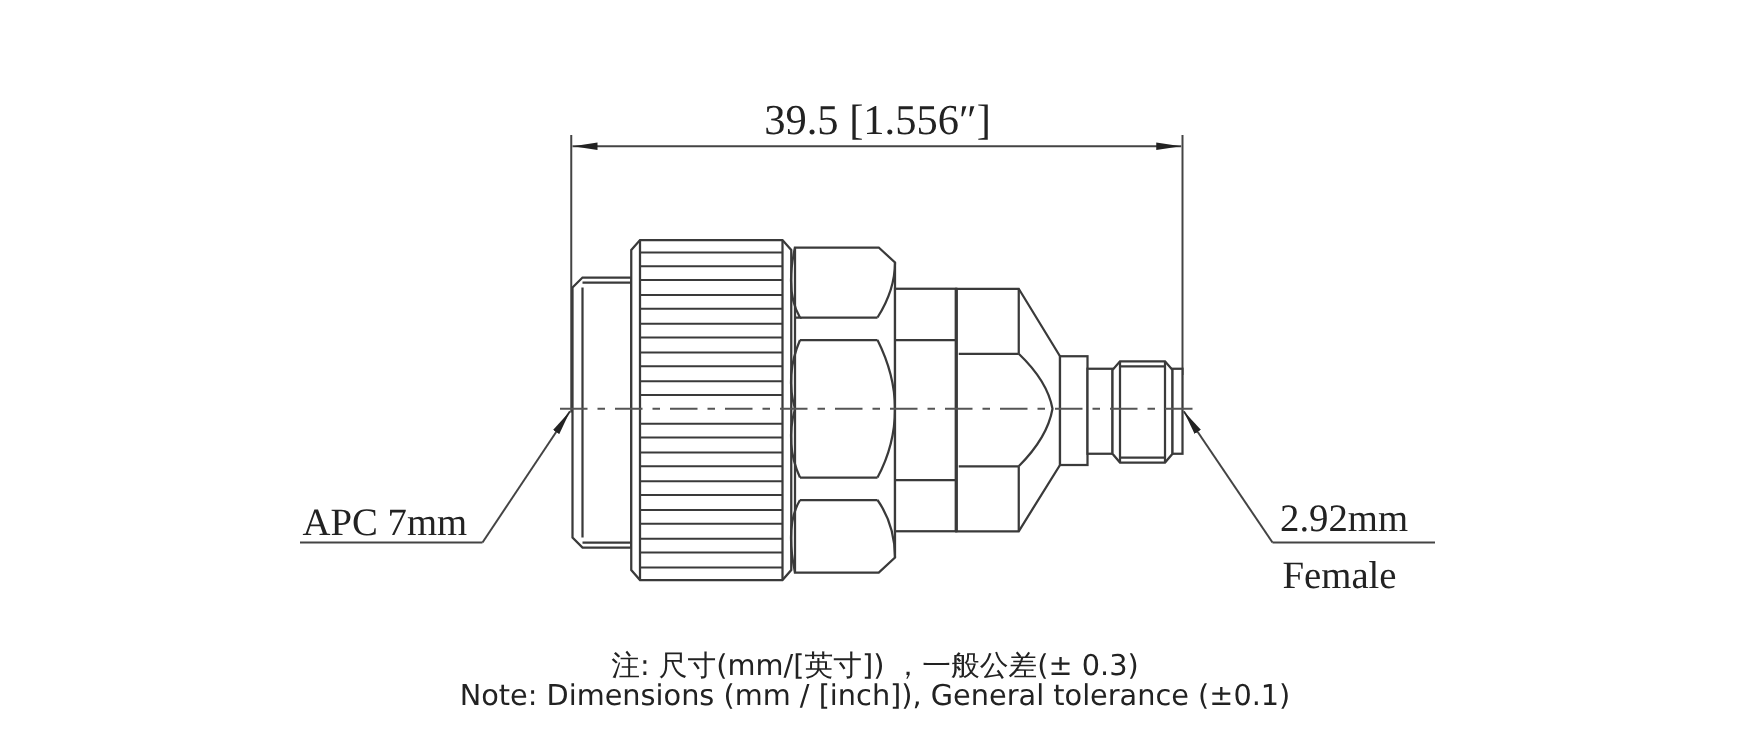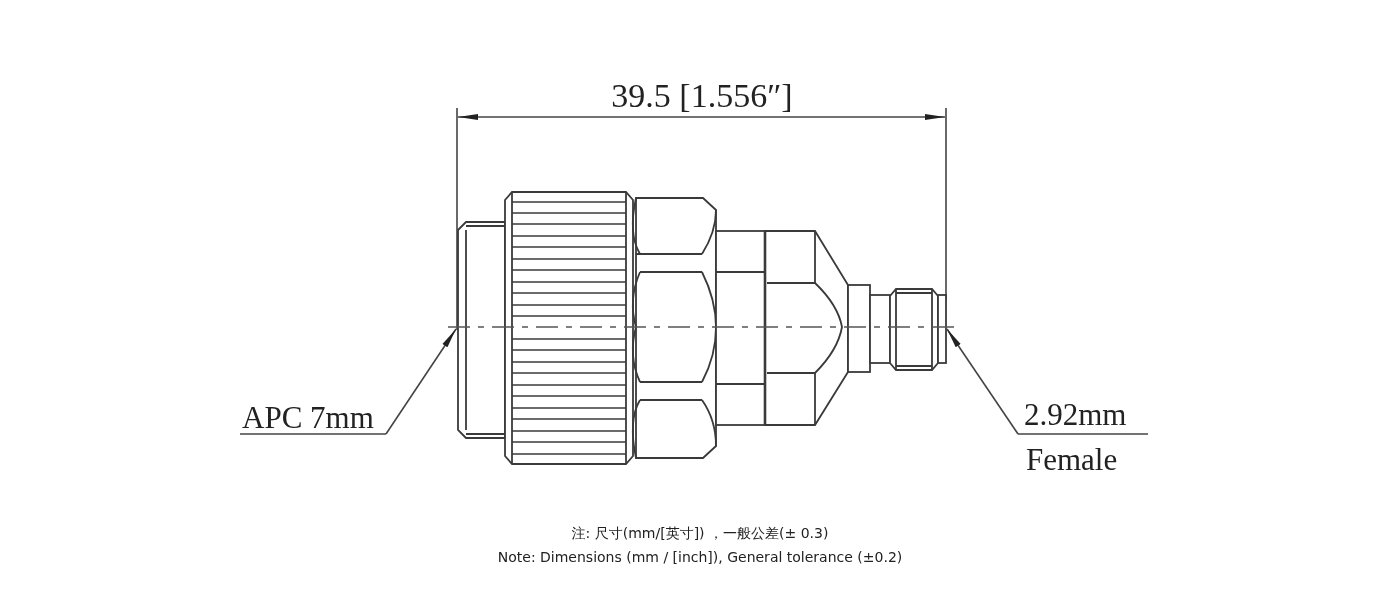--- a/index.html
+++ b/index.html
@@ -1,21 +1,21 @@
 <!DOCTYPE html>
 <html><head>
   <meta charset="utf-8">
   <style>
     html, body { margin: 0; padding: 0; background: #ffffff; }
     body { width: 1400px; height: 600px; position: relative; overflow: hidden; font-family: "DejaVu Serif", serif; }
     #drawing { position: absolute; left: 0; top: 0; width: 1400px; height: 600px; }
     .dim-text { font-family: "Liberation Serif", "DejaVu Serif", serif; font-size: 34px; fill: #222; }
     .callout-text { font-family: "Liberation Serif", "DejaVu Serif", serif; font-size: 31px; fill: #222; }
     .note { position: absolute; left: 0; width: 1400px; text-align: center; color: #222;
-            font-family: "DejaVu Sans", "Liberation Sans", sans-serif; font-size: 14px; line-height: 22px; }
+            font-family: "DejaVu Sans", "Liberation Sans", sans-serif; font-size: 23px; line-height: 22px; }
     .note-cn { top: 522px; }
     .note-en { top: 546px; }
   </style>
 </head>
 <body>
 
 <svg id="drawing" viewBox="0 0 1400 600" xmlns="http://www.w3.org/2000/svg">
   <defs>
     <marker id="arrow" viewBox="0 0 20 8" refX="20" refY="4" markerWidth="20" markerHeight="8" orient="auto-start-reverse" markerUnits="userSpaceOnUse">
       <path d="M0,1 L20,4 L0,7 Z" fill="#222"></path>
@@ -120,13 +120,13 @@
 
   <g stroke="#444" stroke-width="1.6" fill="none">
     <line x1="1148" y1="434" x2="1018" y2="434"></line>
     <line x1="1018" y1="434" x2="947" y2="329" marker-end="url(#arrow)"></line>
   </g>
   <text class="callout-text" x="1024" y="425">2.92mm</text>
   <text class="callout-text" x="1026" y="470">Female</text>
 </svg>
 
 <div class="note note-cn">注: 尺寸(mm/[英寸]) ，一般公差(± 0.3)</div>
-<div class="note note-en">Note: Dimensions (mm / [inch]), General tolerance (±0.2)</div>
+<div class="note note-en">Note: Dimensions (mm / [inch]), General tolerance (±0.1)</div>
 
 </body></html>

